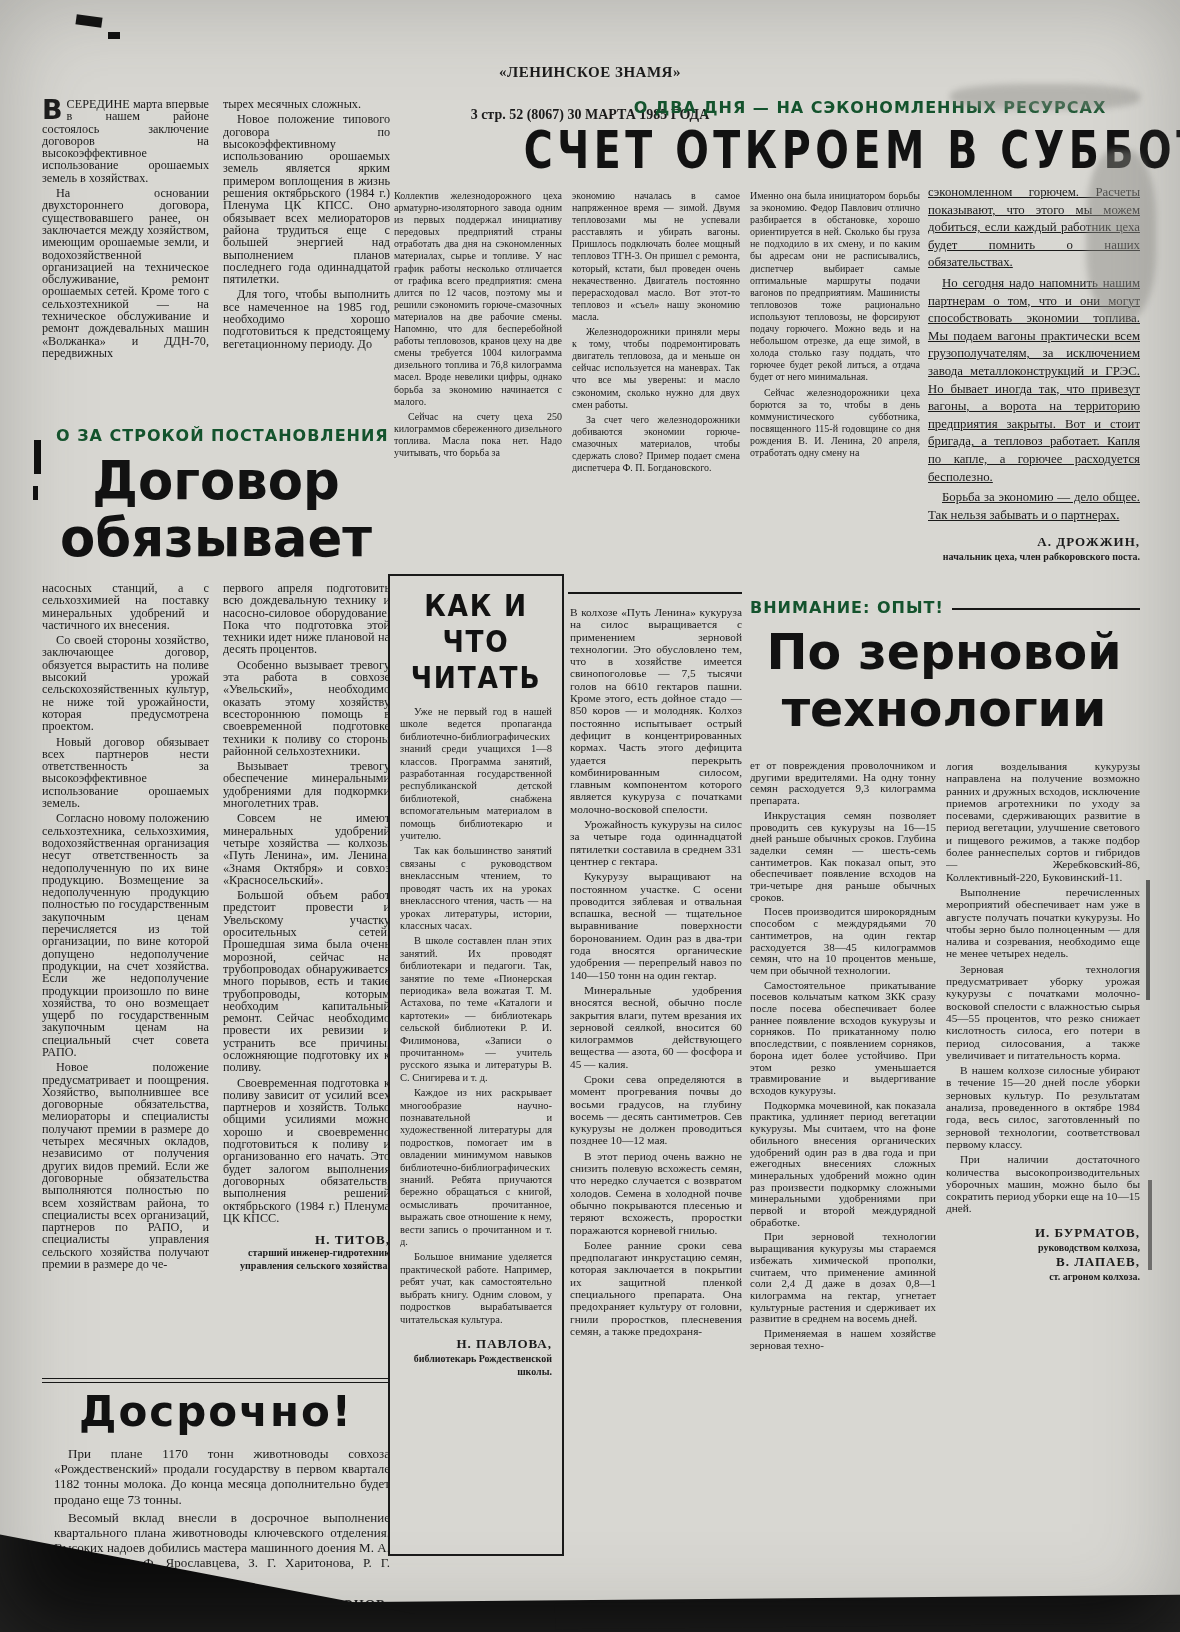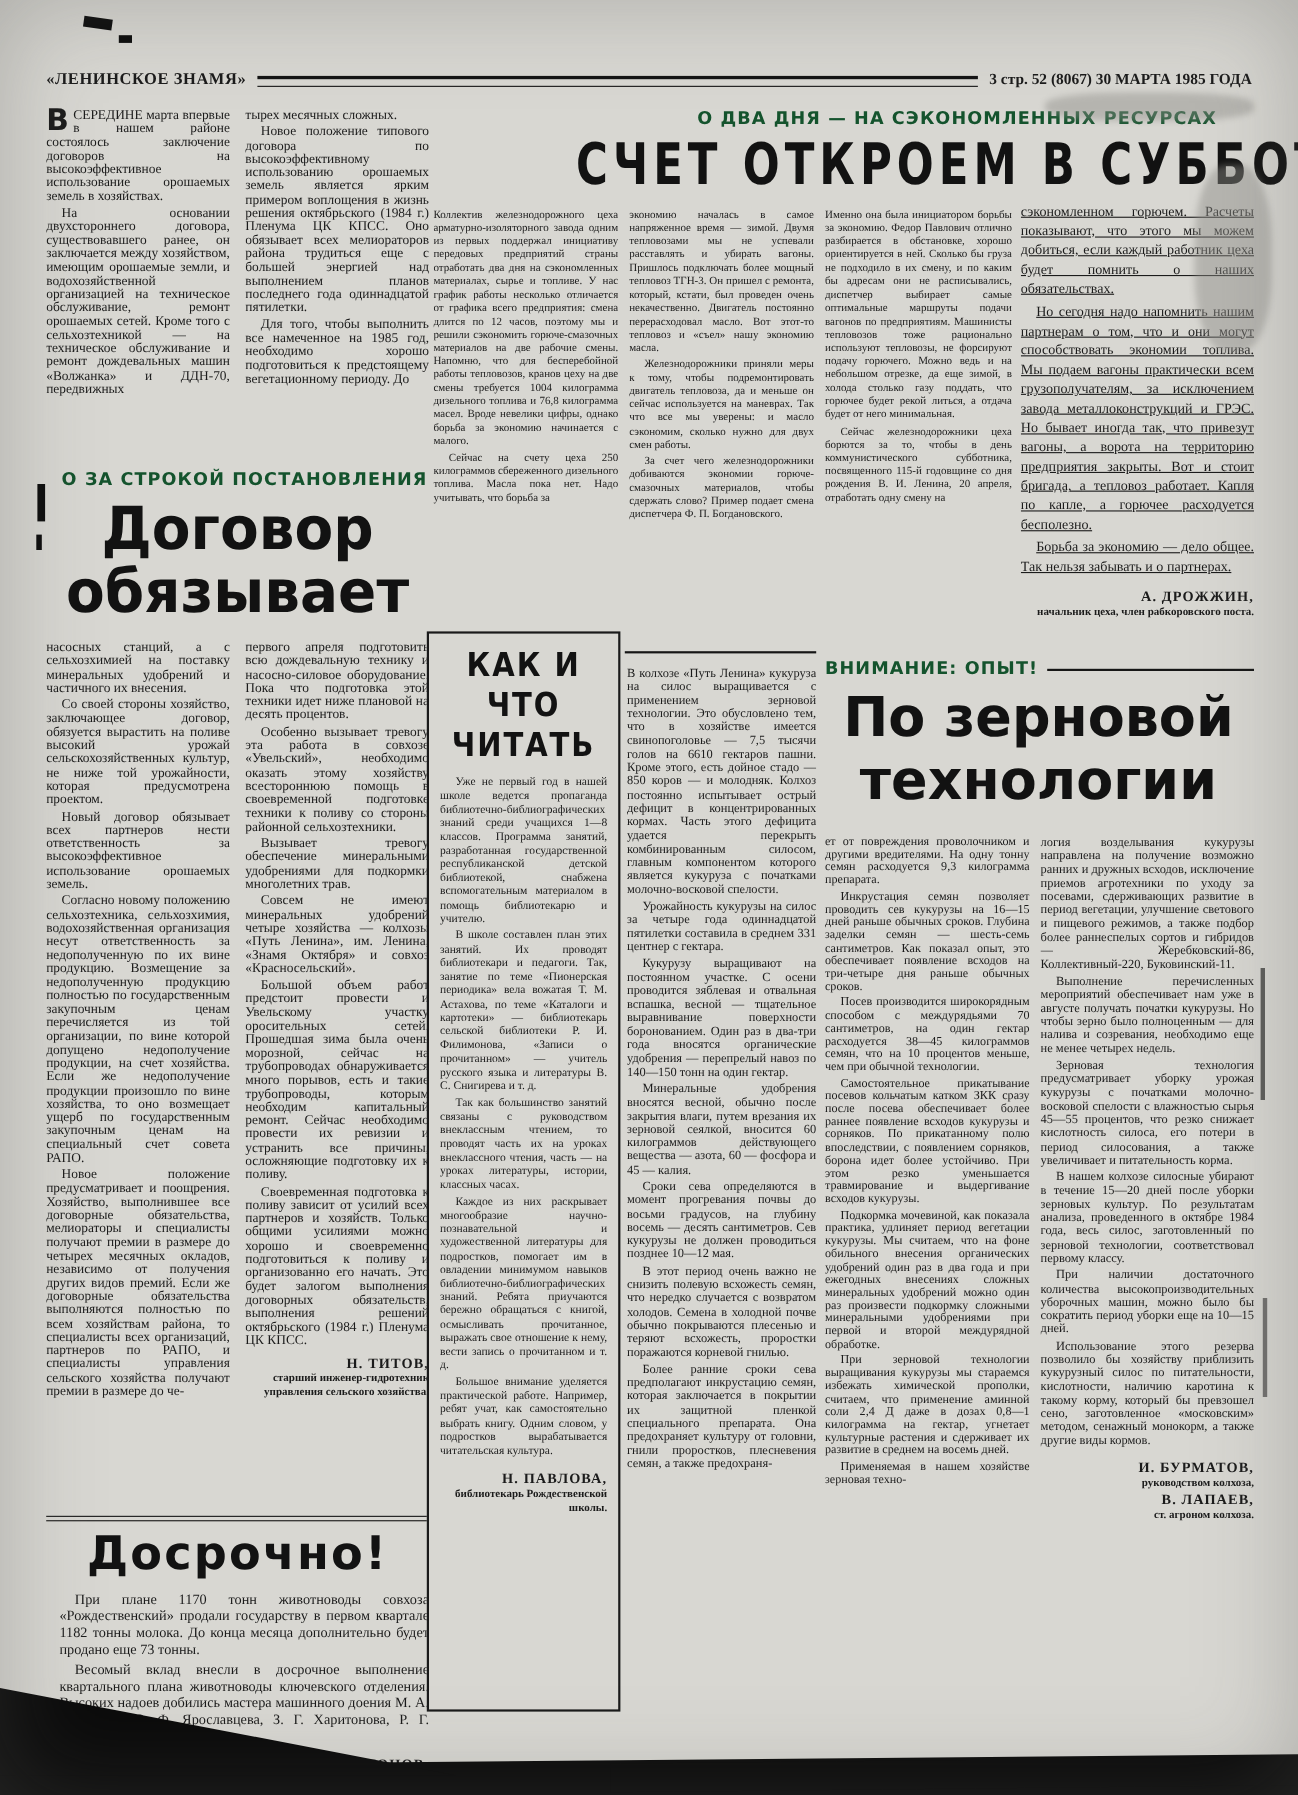--- a/index.html
+++ b/index.html
@@ -48,21 +48,21 @@
   .readbox{border:2px solid #1a1a1a;padding:8px 10px;box-sizing:border-box;background:#d8d7d2;}
   
   .art{background:#0b0b0b;}
   .blot{background:#8f8e89;opacity:.45;filter:blur(3px);border-radius:40%;}
 </style>
 </head>
 <body>
 
 <div id="page">
 
-  <div class="abs masthead" style="left:42px;top:64px;width:1096px;">
+  <div class="abs masthead" style="left:42px;top:64px;width:1096px;flex-direction:column;">
     <span class="mast-title">«ЛЕНИНСКОЕ ЗНАМЯ»</span>
     <span class="mast-rule"></span>
     <span class="mast-issue">3 стр. 52 (8067) 30 МАРТА 1985 ГОДА</span>
   </div>
 
   <div class="abs" style="left:42px;top:98px;width:348px;height:322px;">
     <div class="cols">
       <div class="col f-lead dropcap">
           <p>В СЕРЕДИНЕ марта впервые в нашем районе состоялось заключение договоров на высокоэффективное использование орошаемых земель в хозяйствах.</p>
           <p>На основании двухстороннего договора, существовавшего ранее, он заключается между хозяйством, имеющим орошаемые земли, и водохозяйственной организацией на техническое обслуживание, ремонт орошаемых сетей. Кроме того с сельхозтехникой — на техническое обслуживание и ремонт дождевальных машин «Волжанка» и ДДН-70, передвижных</p>
@@ -142,22 +142,22 @@
     <div class="sig">
       <div class="name">А. ДРОЖЖИН,</div>
       <div class="role">начальник цеха, член рабкоровского поста.</div>
     </div>
   </div>
 
   <div class="abs readbox" style="left:388px;top:574px;width:176px;height:982px;">
     <div class="hl hl-read">КАК И ЧТО ЧИТАТЬ</div>
     <div class="txt f-read" style="max-height:800px;">
         <p>Уже не первый год в нашей школе ведется пропаганда библиотечно-библиографических знаний среди учащихся 1—8 классов. Программа занятий, разработанная государственной республиканской детской библиотекой, снабжена вспомогательным материалом в помощь библиотекарю и учителю.</p>
+        <p>Так как большинство занятий связаны с руководством внеклассным чтением, то проводят часть их на уроках внеклассного чтения, часть — на уроках литературы, истории, классных часах.</p>
         <p>В школе составлен план этих занятий. Их проводят библиотекари и педагоги. Так, занятие по теме «Пионерская периодика» вела вожатая Т. М. Астахова, по теме «Каталоги и картотеки» — библиотекарь сельской библиотеки Р. И. Филимонова, «Записи о прочитанном» — учитель русского языка и литературы В. С. Снигирева и т. д.</p>
-        <p>Так как большинство занятий связаны с руководством внеклассным чтением, то проводят часть их на уроках внеклассного чтения, часть — на уроках литературы, истории, классных часах.</p>
         <p>Каждое из них раскрывает многообразие научно-познавательной и художественной литературы для подростков, помогает им в овладении минимумом навыков библиотечно-библиографических знаний. Ребята приучаются бережно обращаться с книгой, осмысливать прочитанное, выражать свое отношение к нему, вести запись о прочитанном и т. д.</p>
         <p>Большое внимание уделяется практической работе. Например, ребят учат, как самостоятельно выбрать книгу. Одним словом, у подростков вырабатывается читательская культура.</p>
       </div>
     <div class="sig">
       <div class="name">Н. ПАВЛОВА,</div>
       <div class="role">библиотекарь Рождественской школы.</div>
     </div>
   </div>
 
   <div class="abs rule-2" style="left:568px;top:592px;width:174px;"></div>
@@ -186,21 +186,20 @@
       <p>При зерновой технологии выращивания кукурузы мы стараемся избежать химической прополки, считаем, что применение аминной соли 2,4 Д даже в дозах 0,8—1 килограмма на гектар, угнетает культурные растения и сдерживает их развитие в среднем на восемь дней.</p>
       <p>Применяемая в нашем хозяйстве зерновая техно-</p>
     </div>
   <div class="abs" style="left:946px;top:760px;width:194px;height:856px;">
     <div class="txt f-grain cont" style="max-height:770px;">
         <p>логия возделывания кукурузы направлена на получение возможно ранних и дружных всходов, исключение приемов агротехники по уходу за посевами, сдерживающих развитие в период вегетации, улучшение светового и пищевого режимов, а также подбор более раннеспелых сортов и гибридов — Жеребковский-86, Коллективный-220, Буковинский-11.</p>
         <p>Выполнение перечисленных мероприятий обеспечивает нам уже в августе получать початки кукурузы. Но чтобы зерно было полноценным — для налива и созревания, необходимо еще не менее четырех недель.</p>
         <p>Зерновая технология предусматривает уборку урожая кукурузы с початками молочно-восковой спелости с влажностью сырья 45—55 процентов, что резко снижает кислотность силоса, его потери в период силосования, а также увеличивает и питательность корма.</p>
         <p>В нашем колхозе силосные убирают в течение 15—20 дней после уборки зерновых культур. По результатам анализа, проведенного в октябре 1984 года, весь силос, заготовленный по зерновой технологии, соответствовал первому классу.</p>
         <p>При наличии достаточного количества высокопроизводительных уборочных машин, можно было бы сократить период уборки еще на 10—15 дней.</p>
-        <p>Использование этого резерва позволило бы хозяйству приблизить кукурузный силос по питательности, кислотности, наличию каротина к такому корму, который бы превзошел сено, заготовленное «московским» методом, сенажный монокорм, а также другие виды кормов.</p>
       </div>
     <div class="sig">
       <div class="name">И. БУРМАТОВ,</div>
       <div class="role">руководством колхоза,</div>
       <div class="name">В. ЛАПАЕВ,</div>
       <div class="role">ст. агроном колхоза.</div>
     </div>
   </div>
 
   <div class="abs art" style="left:-15px;right:-15px;bottom:-14px;height:46px;transform:rotate(-0.5deg);"></div>

